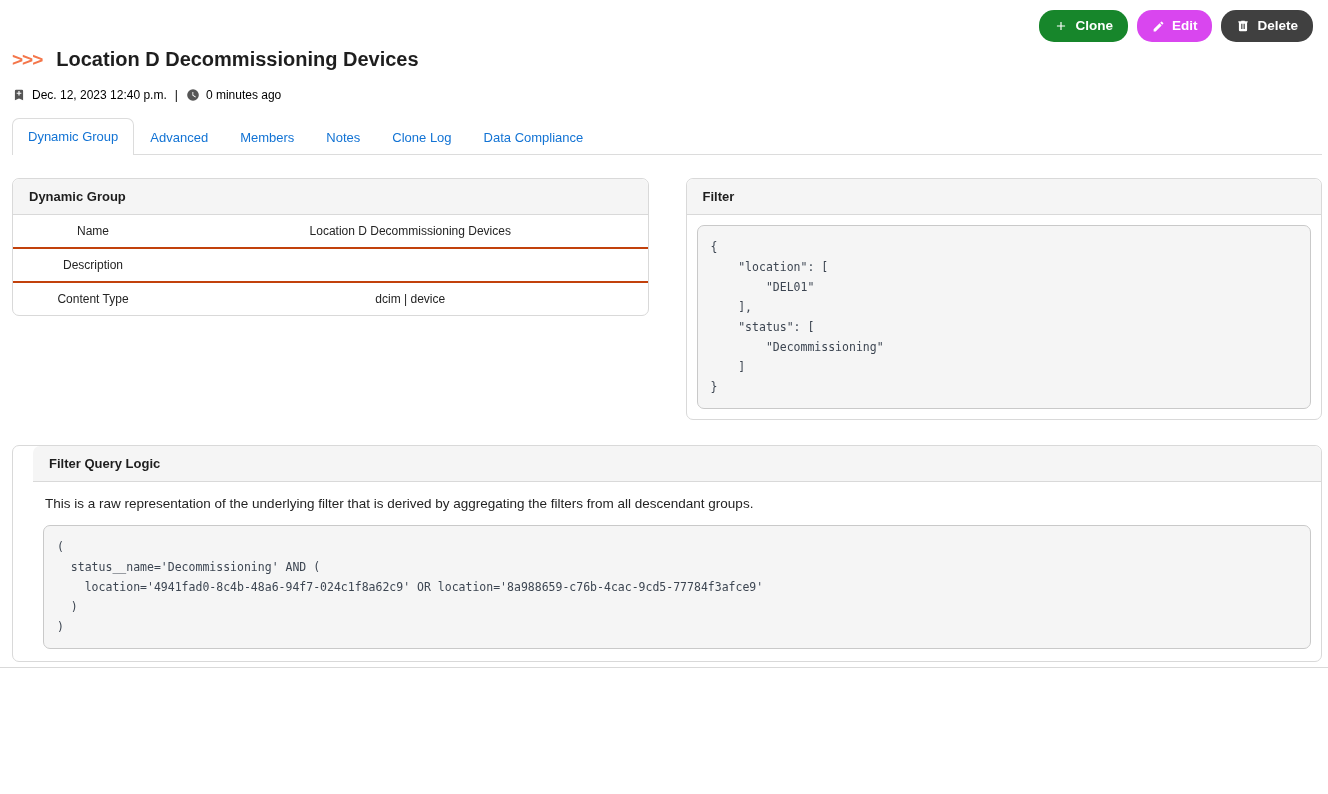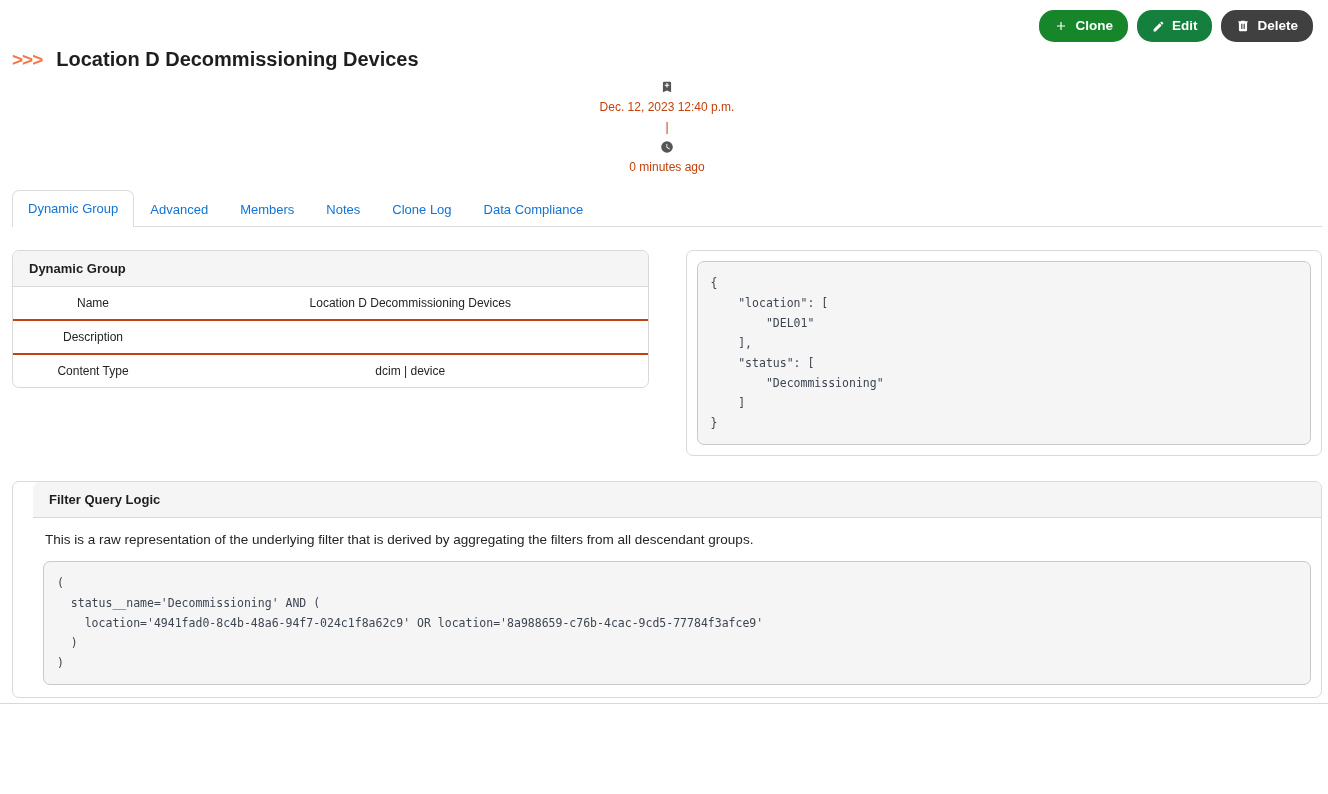--- a/index.html
+++ b/index.html
@@ -17,36 +17,36 @@
     padding: 10px 9px 0 0;
   }
   .btn {
     display: inline-flex; align-items: center; gap: 7px;
     border: none; border-radius: 15px; cursor: pointer;
     color: #fff; font-family: inherit; font-size: 13.5px; font-weight: bold;
     padding: 8px 15px; line-height: 16px;
   }
   .btn svg { display: block; }
   .btn-clone  { background: #17862b; }
-  .btn-edit   { background: #15803d; }
+  .btn-edit   { background: #d946ef; }
   .btn-delete { background: #404040; }
 
   
   .title-row {
     display: flex; align-items: center; gap: 14px;
     margin: 4px 0 0 0;
   }
   .title-chevrons {
     color: #f4764a; font-size: 19px; font-weight: bold;
     letter-spacing: -1px; line-height: 1;
   }
   .page-title { font-size: 20px; font-weight: bold; color: #1e1e1e; line-height: 26px; }
   .meta {
     display: flex; align-items: center; gap: 6px;
-    margin-top: 8px; color: #c2410c; font-size: 12px; flex-direction: column;
+    margin-top: 16px; color: #000000; font-size: 12px;
   }
   .meta svg { display: block; }
   .meta .sep { margin: 0 2px; }
 
   
   .tabs {
     display: flex; align-items: flex-end;
     margin-top: 16px;
     border-bottom: 1px solid #dcdcdc;
   }
@@ -182,20 +182,21 @@
             <td class="attr-label">Content Type</td>
             <td class="attr-value">dcim | device</td>
           </tr>
         </tbody>
           </table>
       </div>
     </div>
 
     <div class="col-right">
       <div class="panel">
+        <div class="panel-header">Filter</div>
         <div class="panel-body">
           <pre class="code">{
     "location": [
         "DEL01"
     ],
     "status": [
         "Decommissioning"
     ]
 }</pre>
         </div>

